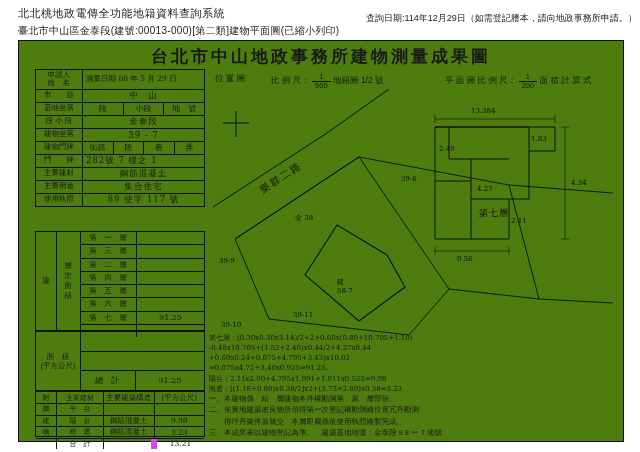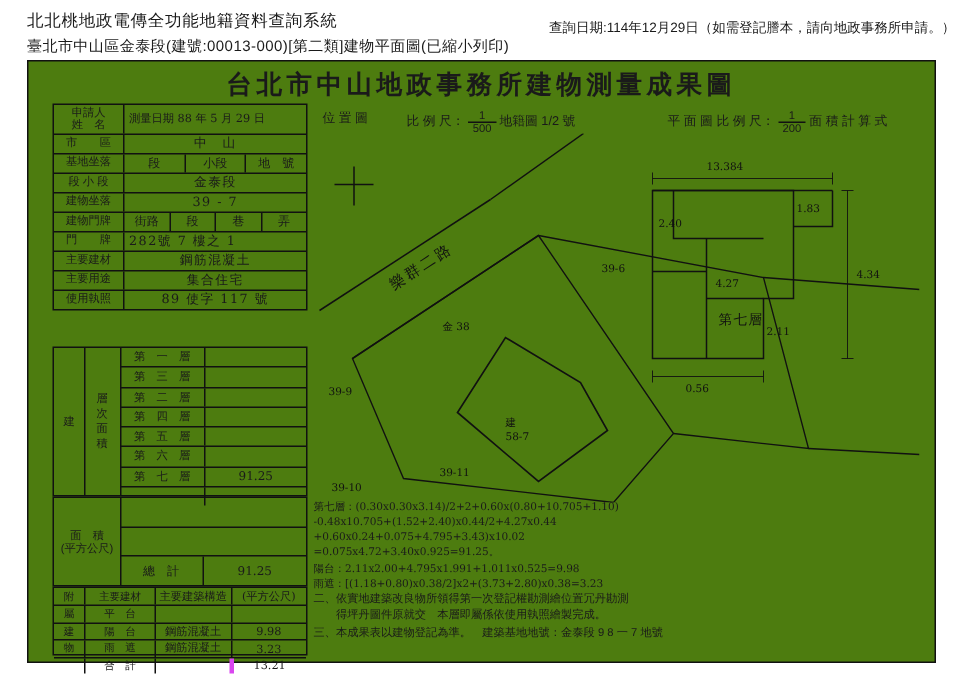--- a/index.html
+++ b/index.html
@@ -235,21 +235,21 @@
     <div class="arow">
       <div class="ac1">物</div>
       <div class="ac2">雨　遮</div>
       <div class="ac3">鋼筋混凝土</div>
       <div class="ac3" style="border-left:1px solid #111">3.23</div>
     </div>
     <div class="arow">
       <div class="ac1"></div>
       <div class="ac2">合　計</div>
       <div class="ac3"></div>
-      <div class="ac3" style="border-left:3px solid #d946ef">13.21</div>
+      <div class="ac3" style="border-left:6px solid #d946ef">13.21</div>
     </div>
   </div>
 
   <div class="meta">
     <span class="m1">位 置 圖</span>
     <span class="m2">
       <span>比 例 尺：</span>
       <span class="frac">
         <span class="num">1</span>
         <span class="den">500</span>
@@ -337,18 +337,19 @@
   <div class="calc">
     <div>第七層：(0.30x0.30x3.14)/2+2+0.60x(0.80+10.705+1.10)</div>
     <div>         -0.48x10.705+(1.52+2.40)x0.44/2+4.27x0.44</div>
     <div>         +0.60x0.24+0.075+4.795+3.43)x10.02</div>
     <div>         =0.075x4.72+3.40x0.925=91.25。</div>
     <div>陽台：2.11x2.00+4.795x1.991+1.011x0.525=9.98</div>
     <div>雨遮：[(1.18+0.80)x0.38/2]x2+(3.73+2.80)x0.38=3.23</div>
   </div>
 
   <div class="notes">
+    <div>一、本建物係　給　層建物本件權勘測第　原　層部份。</div>
     <div>二、依實地建築改良物所領得第一次登記權勘測繪位置冗丹勘測</div>
     <div>　　得坪丹圖件原就交　本層即屬係依使用執照繪製完成。</div>
     <div>三、本成果表以建物登記為準。　建築基地地號：金泰段 9 8 一 7 地號</div>
   </div>
 
 </div>
 
 </body></html>

